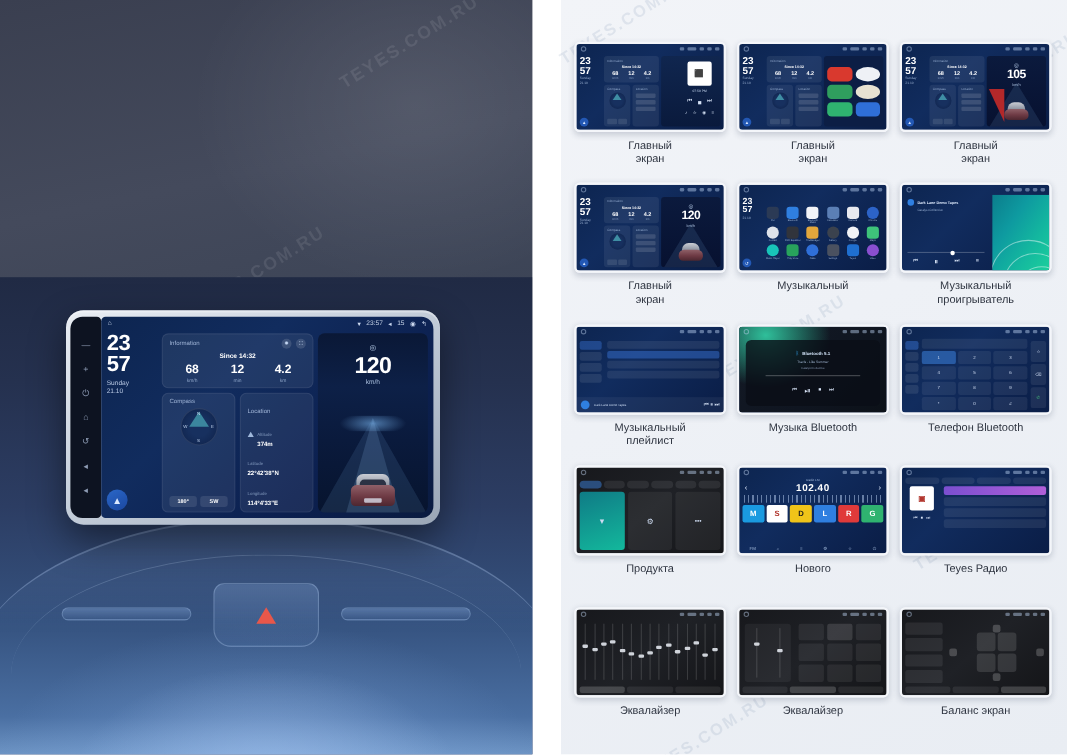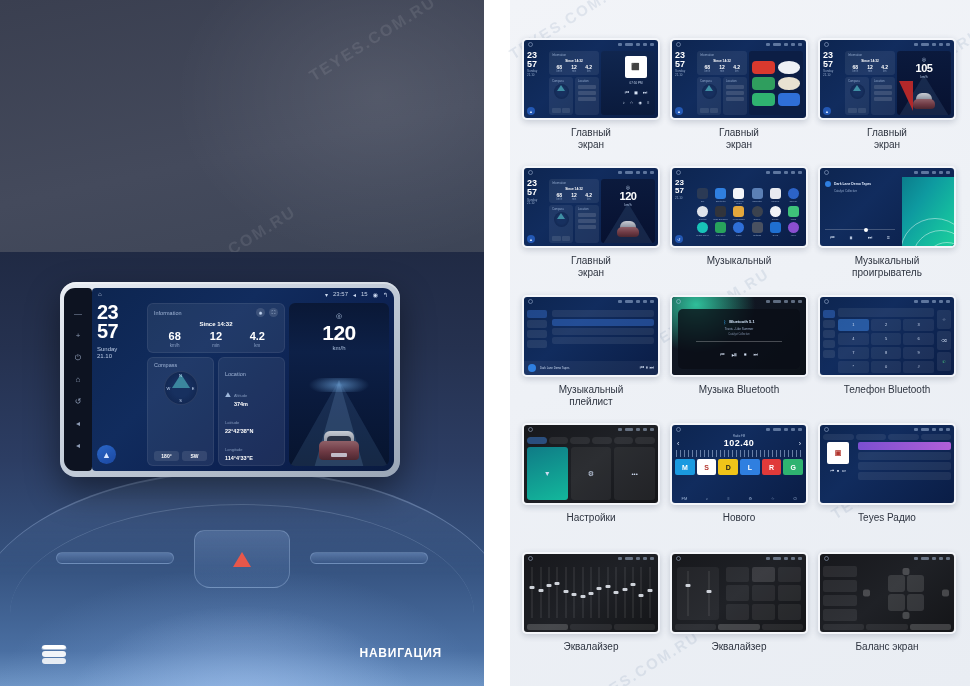--- a/index.html
+++ b/index.html
@@ -506,28 +506,20 @@
                 <div class="car-glass"></div>
                 <div class="car-body"></div>
                 <div class="car-plate"></div>
               </div>
             </div>
           </div>
         </div>
       </div>
     </div>
 
-    <div class="hero-foot">
-      <div class="layers-icon">
-          <i></i>
-          <i></i>
-          <i></i>
-        </div>
-      <div class="nav-label">НАВИГАЦИЯ</div>
-    </div>
   </section>
 
   <div class="divider"></div>
 
   <section class="gallery">
 
     <div class="gal-wm" style="left:-10px; top:10px; transform:rotate(-32deg);">TEYES.COM.RU</div>
     <div class="gal-wm" style="right:-20px; top:60px; transform:rotate(-32deg);">TEYES.COM.RU</div>
     <div class="gal-wm" style="left:130px; top:300px; transform:rotate(-32deg);">TEYES.COM.RU</div>
     <div class="gal-wm" style="right:10px; top:470px; transform:rotate(-32deg);">TEYES.COM.RU</div>
@@ -1065,21 +1057,21 @@
               <span>▾</span>
             </div>
             <div class="m-tile">
               <span style="font-size:7px">⚙</span>
             </div>
             <div class="m-tile">
               <span style="font-size:6px">•••</span>
             </div>
           </div>
         </div>
-        <div class="cap" style="white-space:pre-line">Настройки</div>
+        <div class="cap" style="white-space:pre-line">Продукта</div>
       </div>
 
       <div class="cell">
         <div class="thumb">
           <div class="tbar">
               <span class="tl"></span>
               <span class="sp"></span>
               <span class="tdot"></span>
               <span class="tdot w"></span>
               <span class="tdot"></span>

